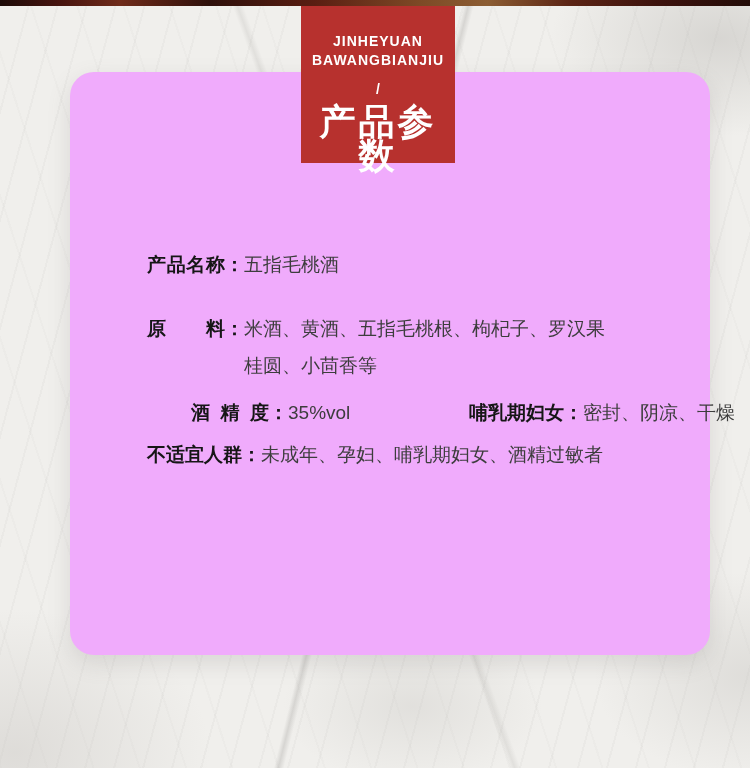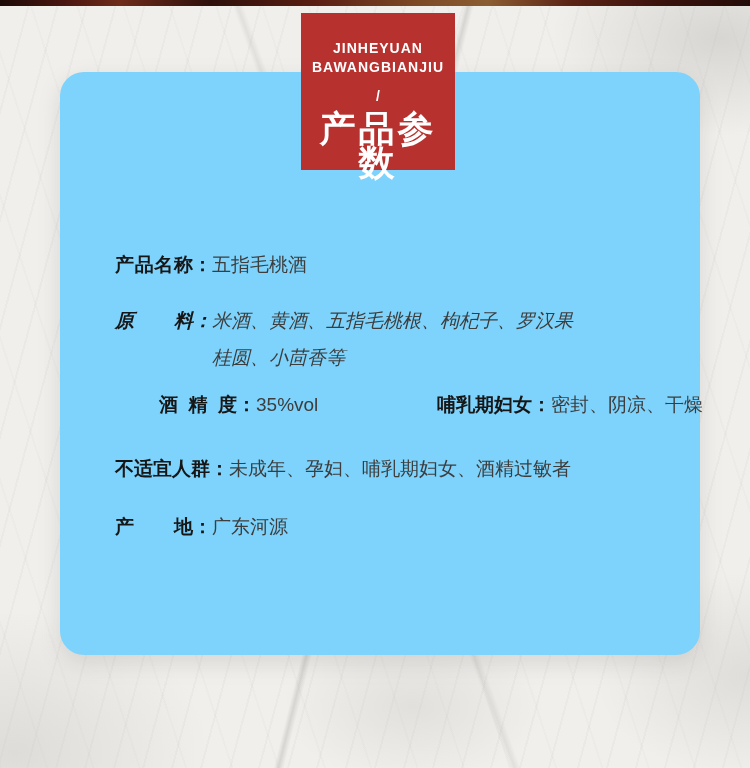--- a/index.html
+++ b/index.html
@@ -19,38 +19,39 @@
       repeating-linear-gradient(105deg, rgba(160,158,155,0.07) 0 2px, transparent 2px 28px),
       repeating-linear-gradient(72deg, rgba(170,168,164,0.05) 0 2px, transparent 2px 44px);
   }
   
   .photo-strip {
     position:absolute; left:0; top:0; width:750px; height:6px;
     background:linear-gradient(90deg,#1d0b08 0%,#47140f 8%,#6f2b1a 16%,#2e100b 28%,#5a1e12 42%,#7d4a26 56%,#8c5d33 65%,#5b2415 76%,#3c120d 88%,#230c08 100%);
   }
   
   .card {
-    position:absolute; left:60px; top:72px; width:640px; height:583px;
-    background:#7dd3fc; border-radius:24px;
+    position:absolute; left:70px; top:72px; width:640px; height:583px;
+    background:#f0abfc; border-radius:24px;
     box-shadow:0 8px 22px rgba(110,108,105,0.18);
+    padding-left:22px;
   }
   .card-content { padding:180px 55px 0 55px; }
   
   .banner {
     position:absolute; left:301px; top:6px; width:154px; height:157px;
-    background:#b7312e; color:#ffffff; text-align:center; padding-top:26px;margin-top:7px;
+    background:#b7312e; color:#ffffff; text-align:center; padding-top:26px;
   }
   .brand-line { font-weight:bold; font-size:14px; line-height:19px; letter-spacing:1px; }
   .divider-slash { font-size:14px; line-height:16px; margin-top:11px; font-weight:bold; }
   .banner-title { font-size:36px; line-height:34px; font-weight:bold; letter-spacing:3px; margin-top:8px; }
   
   .row { position:relative; font-size:19px; line-height:26px; color:#3d3d3d; }
-  .row-2 { margin-top:24px; line-height:37px;font-style:italic; }
+  .row-2 { margin-top:32px; line-height:37px; }
   .row-3 { margin-top:16px;margin-left:44px; }
-  .row-4 { margin-top:38px; }
+  .row-4 { margin-top:16px; }
   .row-5 { margin-top:32px; }
   .lbl {
     display:inline-block; min-width:78px; vertical-align:top;
     font-weight:bold; color:#161616;
     text-align:justify; text-align-last:justify;
   }
   .colon { font-weight:bold; color:#161616; }
   .val { color:#3d3d3d; }
   .val-block { display:inline-block; vertical-align:top; }
   .pair-right { position:absolute; top:0; white-space:nowrap; }
@@ -77,23 +78,20 @@
       <span class="lbl">酒精度</span><span class="colon">：</span><span class="val">35%vol</span>
       <span class="pair-right pos-3">
         <span class="lbl">哺乳期妇女</span><span class="colon">：</span><span class="val">密封、阴凉、干燥</span>
       </span>
     </div>
 
     <div class="row row-4">
       <span class="lbl">不适宜人群</span><span class="colon">：</span><span class="val">未成年、孕妇、哺乳期妇女、酒精过敏者</span>
     </div>
 
-    <div class="row row-5">
-      <span class="lbl">产地</span><span class="colon">：</span><span class="val">广东河源</span>
-    </div>
 
   </div>
 </div>
 
 <div class="banner">
   <div class="brand-line">JINHEYUAN</div>
   <div class="brand-line">BAWANGBIANJIU</div>
   <div class="divider-slash">/</div>
   <div class="banner-title">产品参数</div>
 </div>

